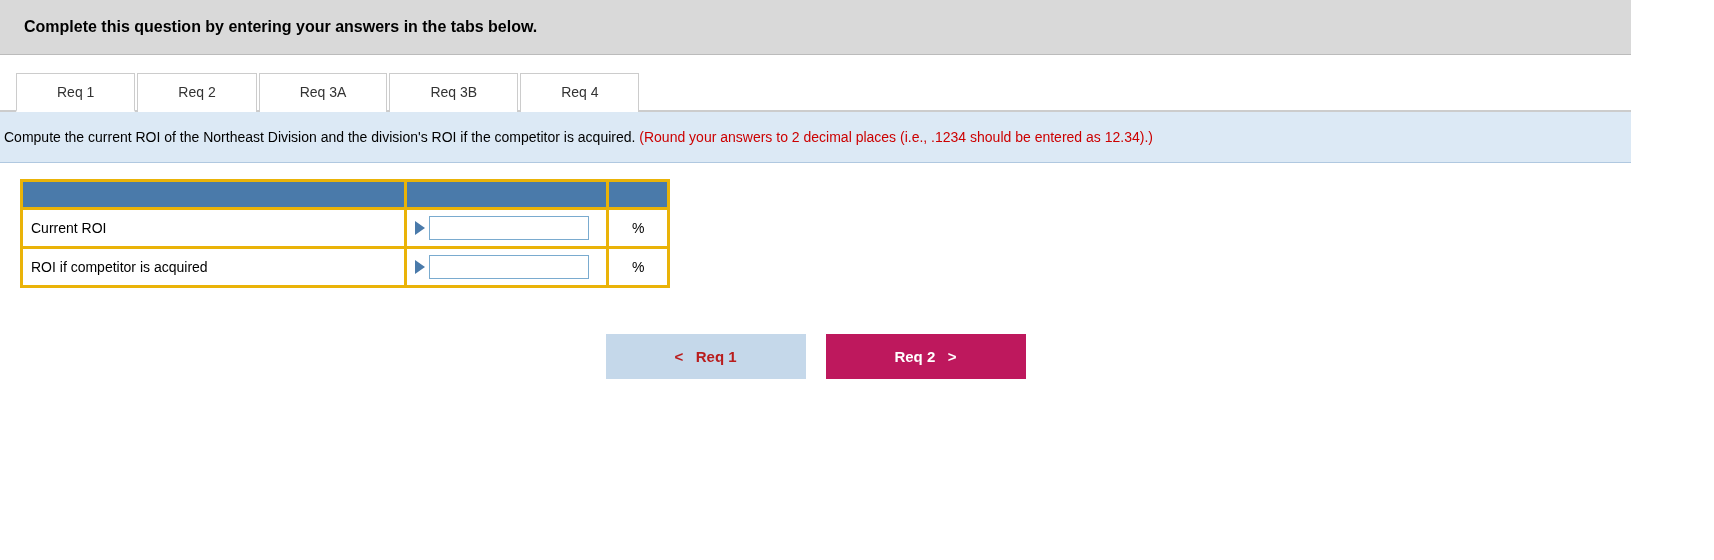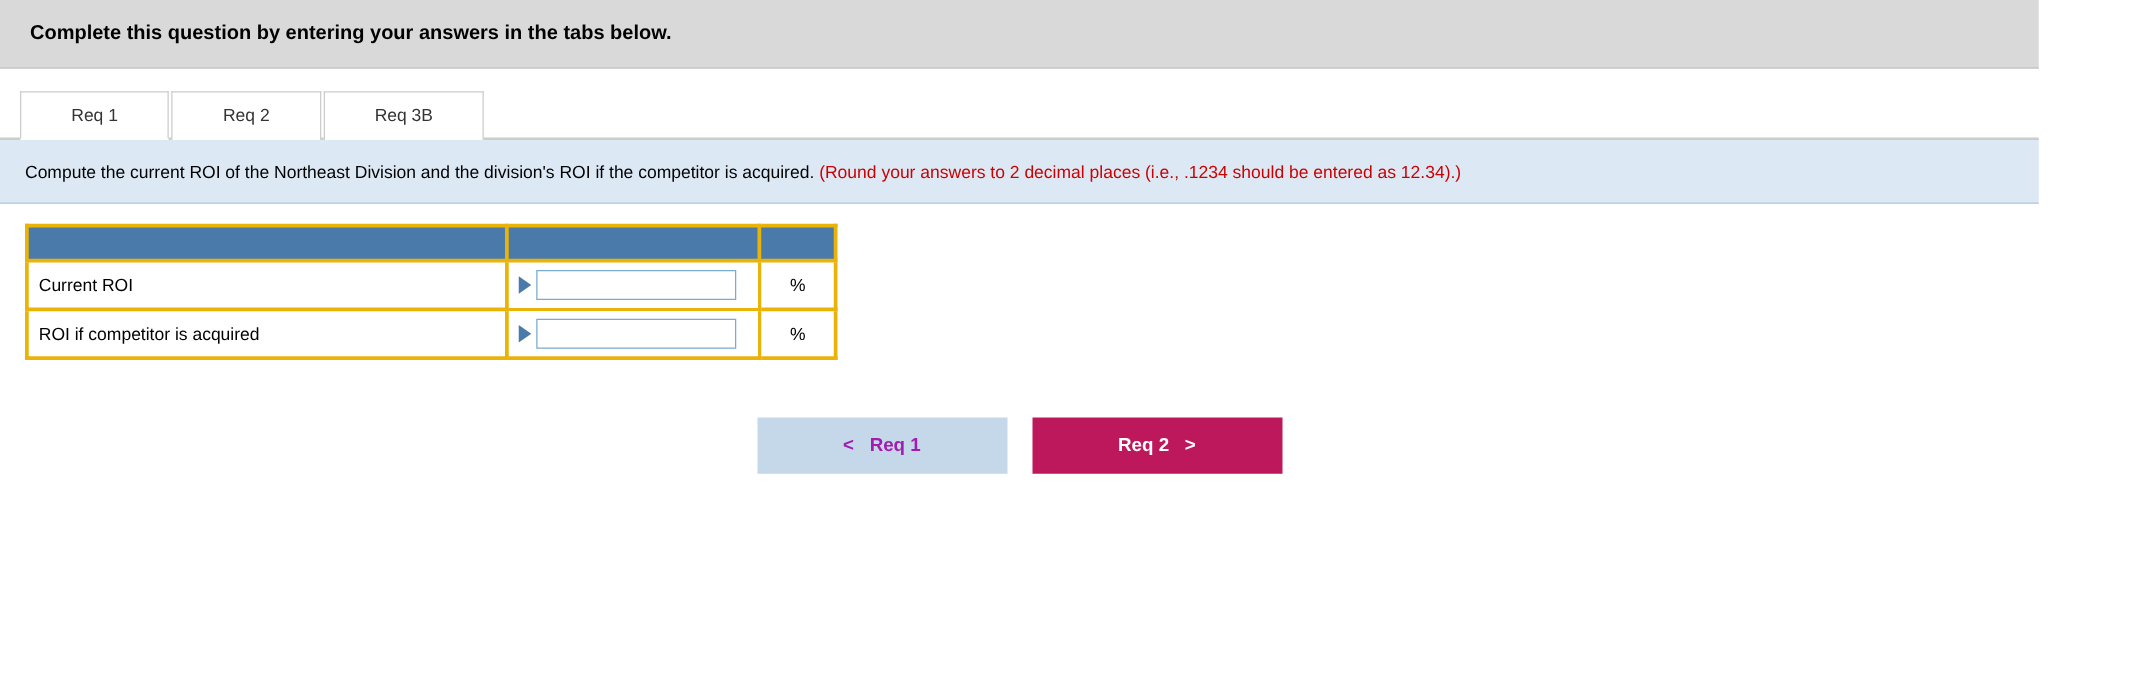--- a/index.html
+++ b/index.html
@@ -68,21 +68,21 @@
 
     
     .content-area {
       padding: 0;
       flex: 1;
     }
 
     
     .description-box {
       background: #dce9f5;
-      padding: 14px 20px;
+      padding: 14px 4px;
       border-bottom: 1px solid #b0c8e0;
       font-size: 14px;
       line-height: 1.6;
       color: #000;
     }
 
     .description-box .red-text {
       color: #cc0000;
     }
 
@@ -174,21 +174,21 @@
       display: flex;
       justify-content: center;
       align-items: center;
       gap: 20px;
       padding: 20px;
       margin-top: 10px;
     }
 
     .btn-prev {
       background: #c5d8ea;
-      color: #a21caf;
+      color: #b91c1c;
       border: none;
       padding: 14px 60px;
       font-size: 15px;
       font-weight: bold;
       cursor: pointer;
       min-width: 200px;
     }
 
     .btn-next {
       background: #be185d;
@@ -215,21 +215,27 @@
   </div>
 
   <div class="tabs-container">
     <div class="tab active">
       <span>Req 1</span>
     </div>
     <div class="tab">
       <span>Req 2</span>
     </div>
     <div class="tab">
+      <span>Req 3A</span>
+    </div>
+    <div class="tab">
       <span>Req 3B</span>
+    </div>
+    <div class="tab">
+      <span>Req 4</span>
     </div>
   </div>
 
   <div class="content-area">
 
     <div class="description-box">
       <span>Compute the current ROI of the Northeast Division and the division's ROI if the competitor is acquired.</span>
       <span class="red-text">(Round your answers to 2 decimal places (i.e., .1234 should be entered as 12.34).)</span>
     </div>
 

